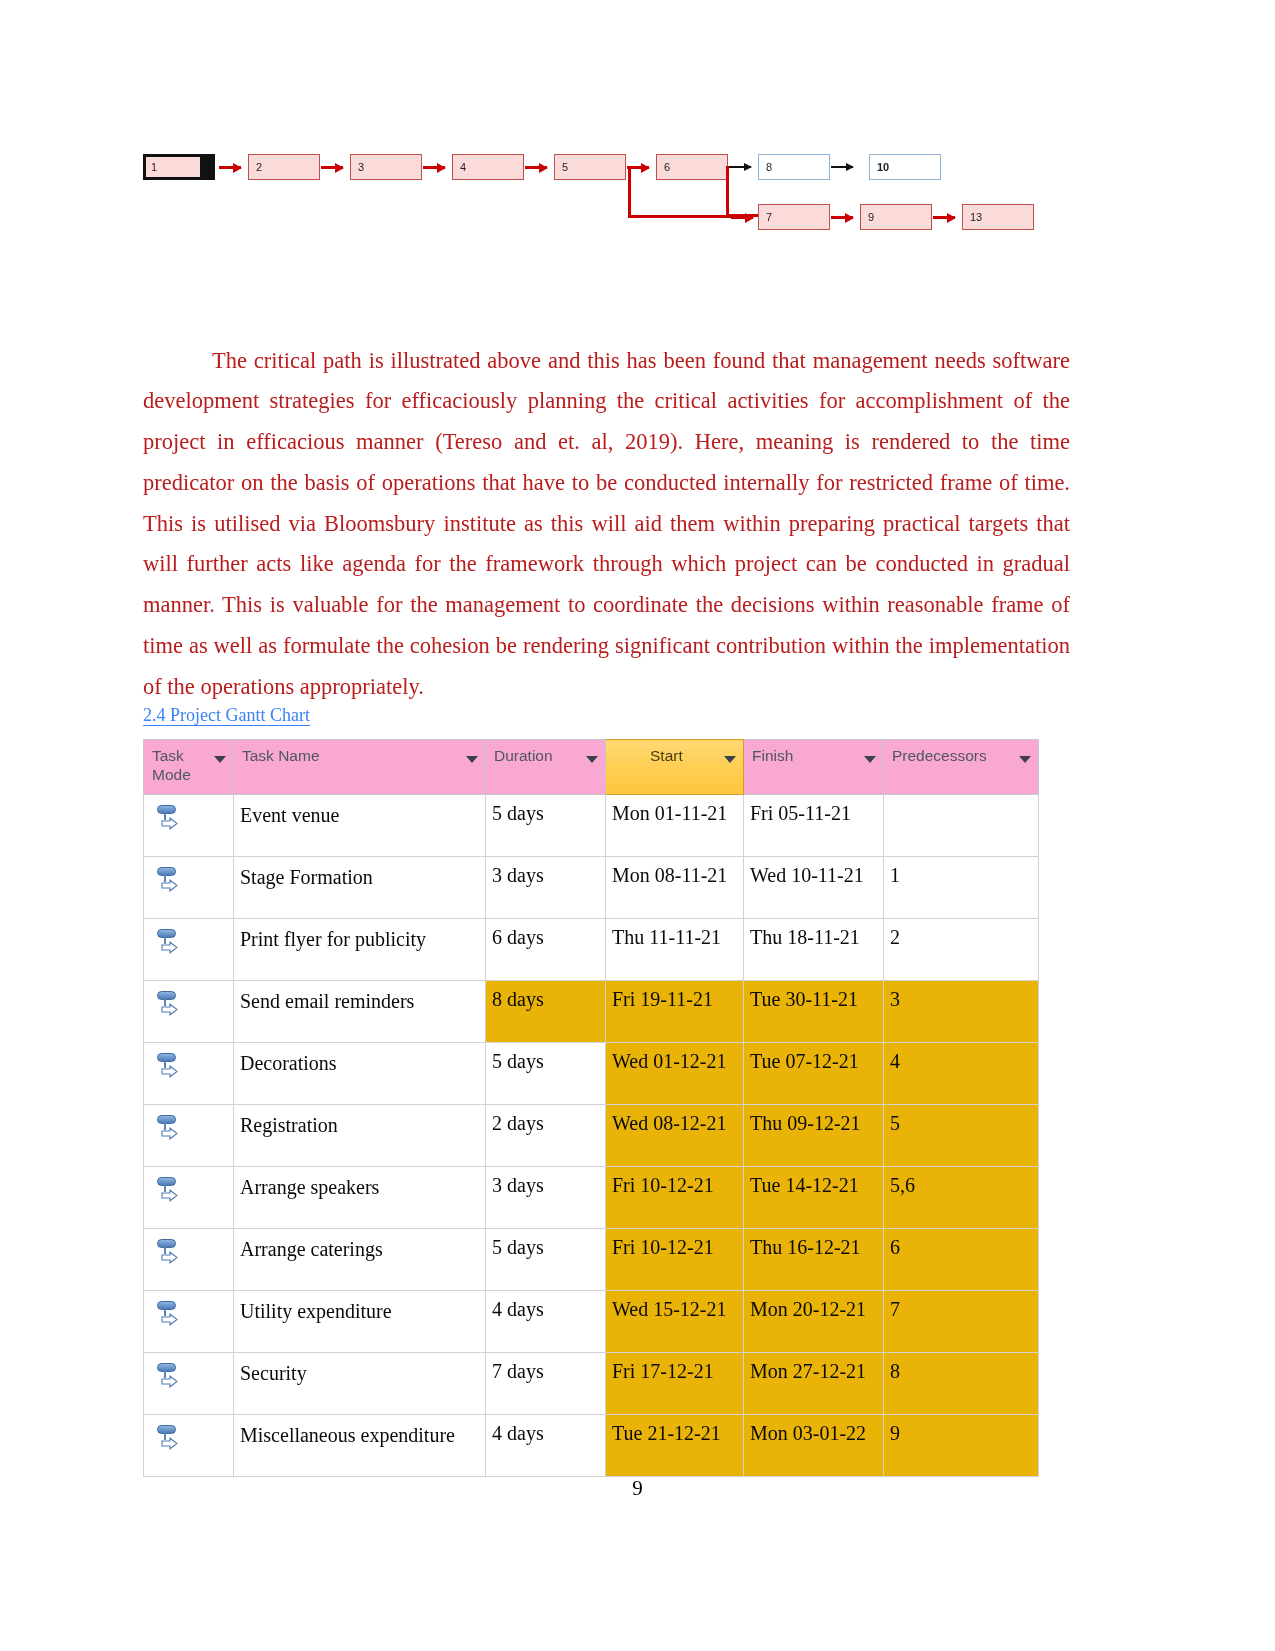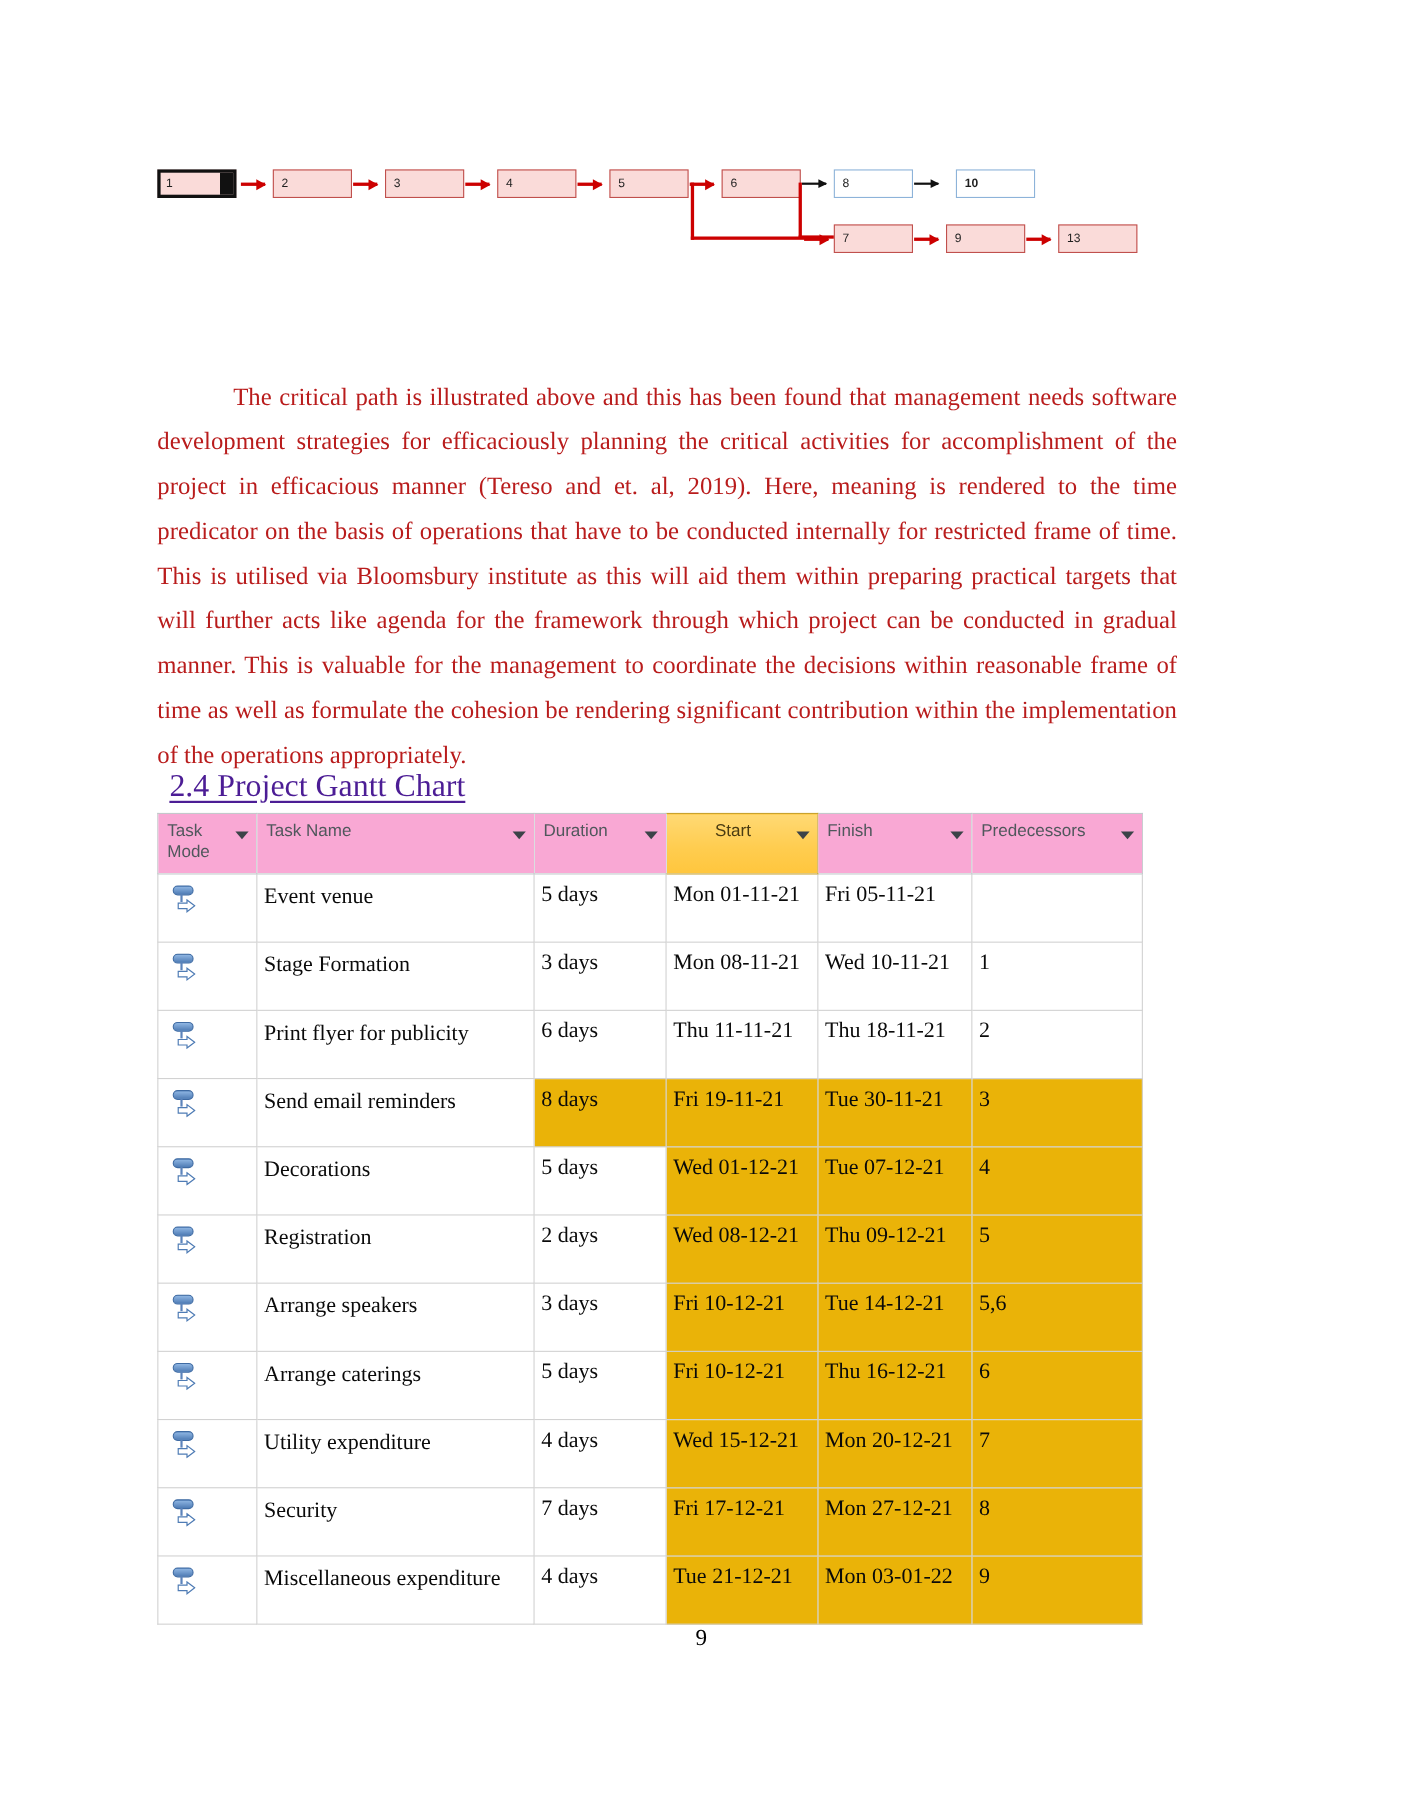--- a/index.html
+++ b/index.html
@@ -109,27 +109,26 @@
     text-indent: 69px;
     color: #b91c1c;
     font-family: "Liberation Serif", serif;
   }
 
   
   .sec-heading {
     position: absolute;
     left: 143px;
     top: 700px;
-    font-size: 29px;
+    font-size: 18px;
     line-height: 30px;
     font-family: "Liberation Serif", serif;
-    color: #4c1d95;
+    color: #3b82f6;
     text-decoration: underline;
     text-underline-offset: 4px;
-    margin-left: 11px;
   }
 
   
   .gantt {
     position: absolute;
     left: 143px;
     top: 739px;
     width: 895px;
     border-collapse: collapse;
     font-family: "Liberation Sans", sans-serif;

